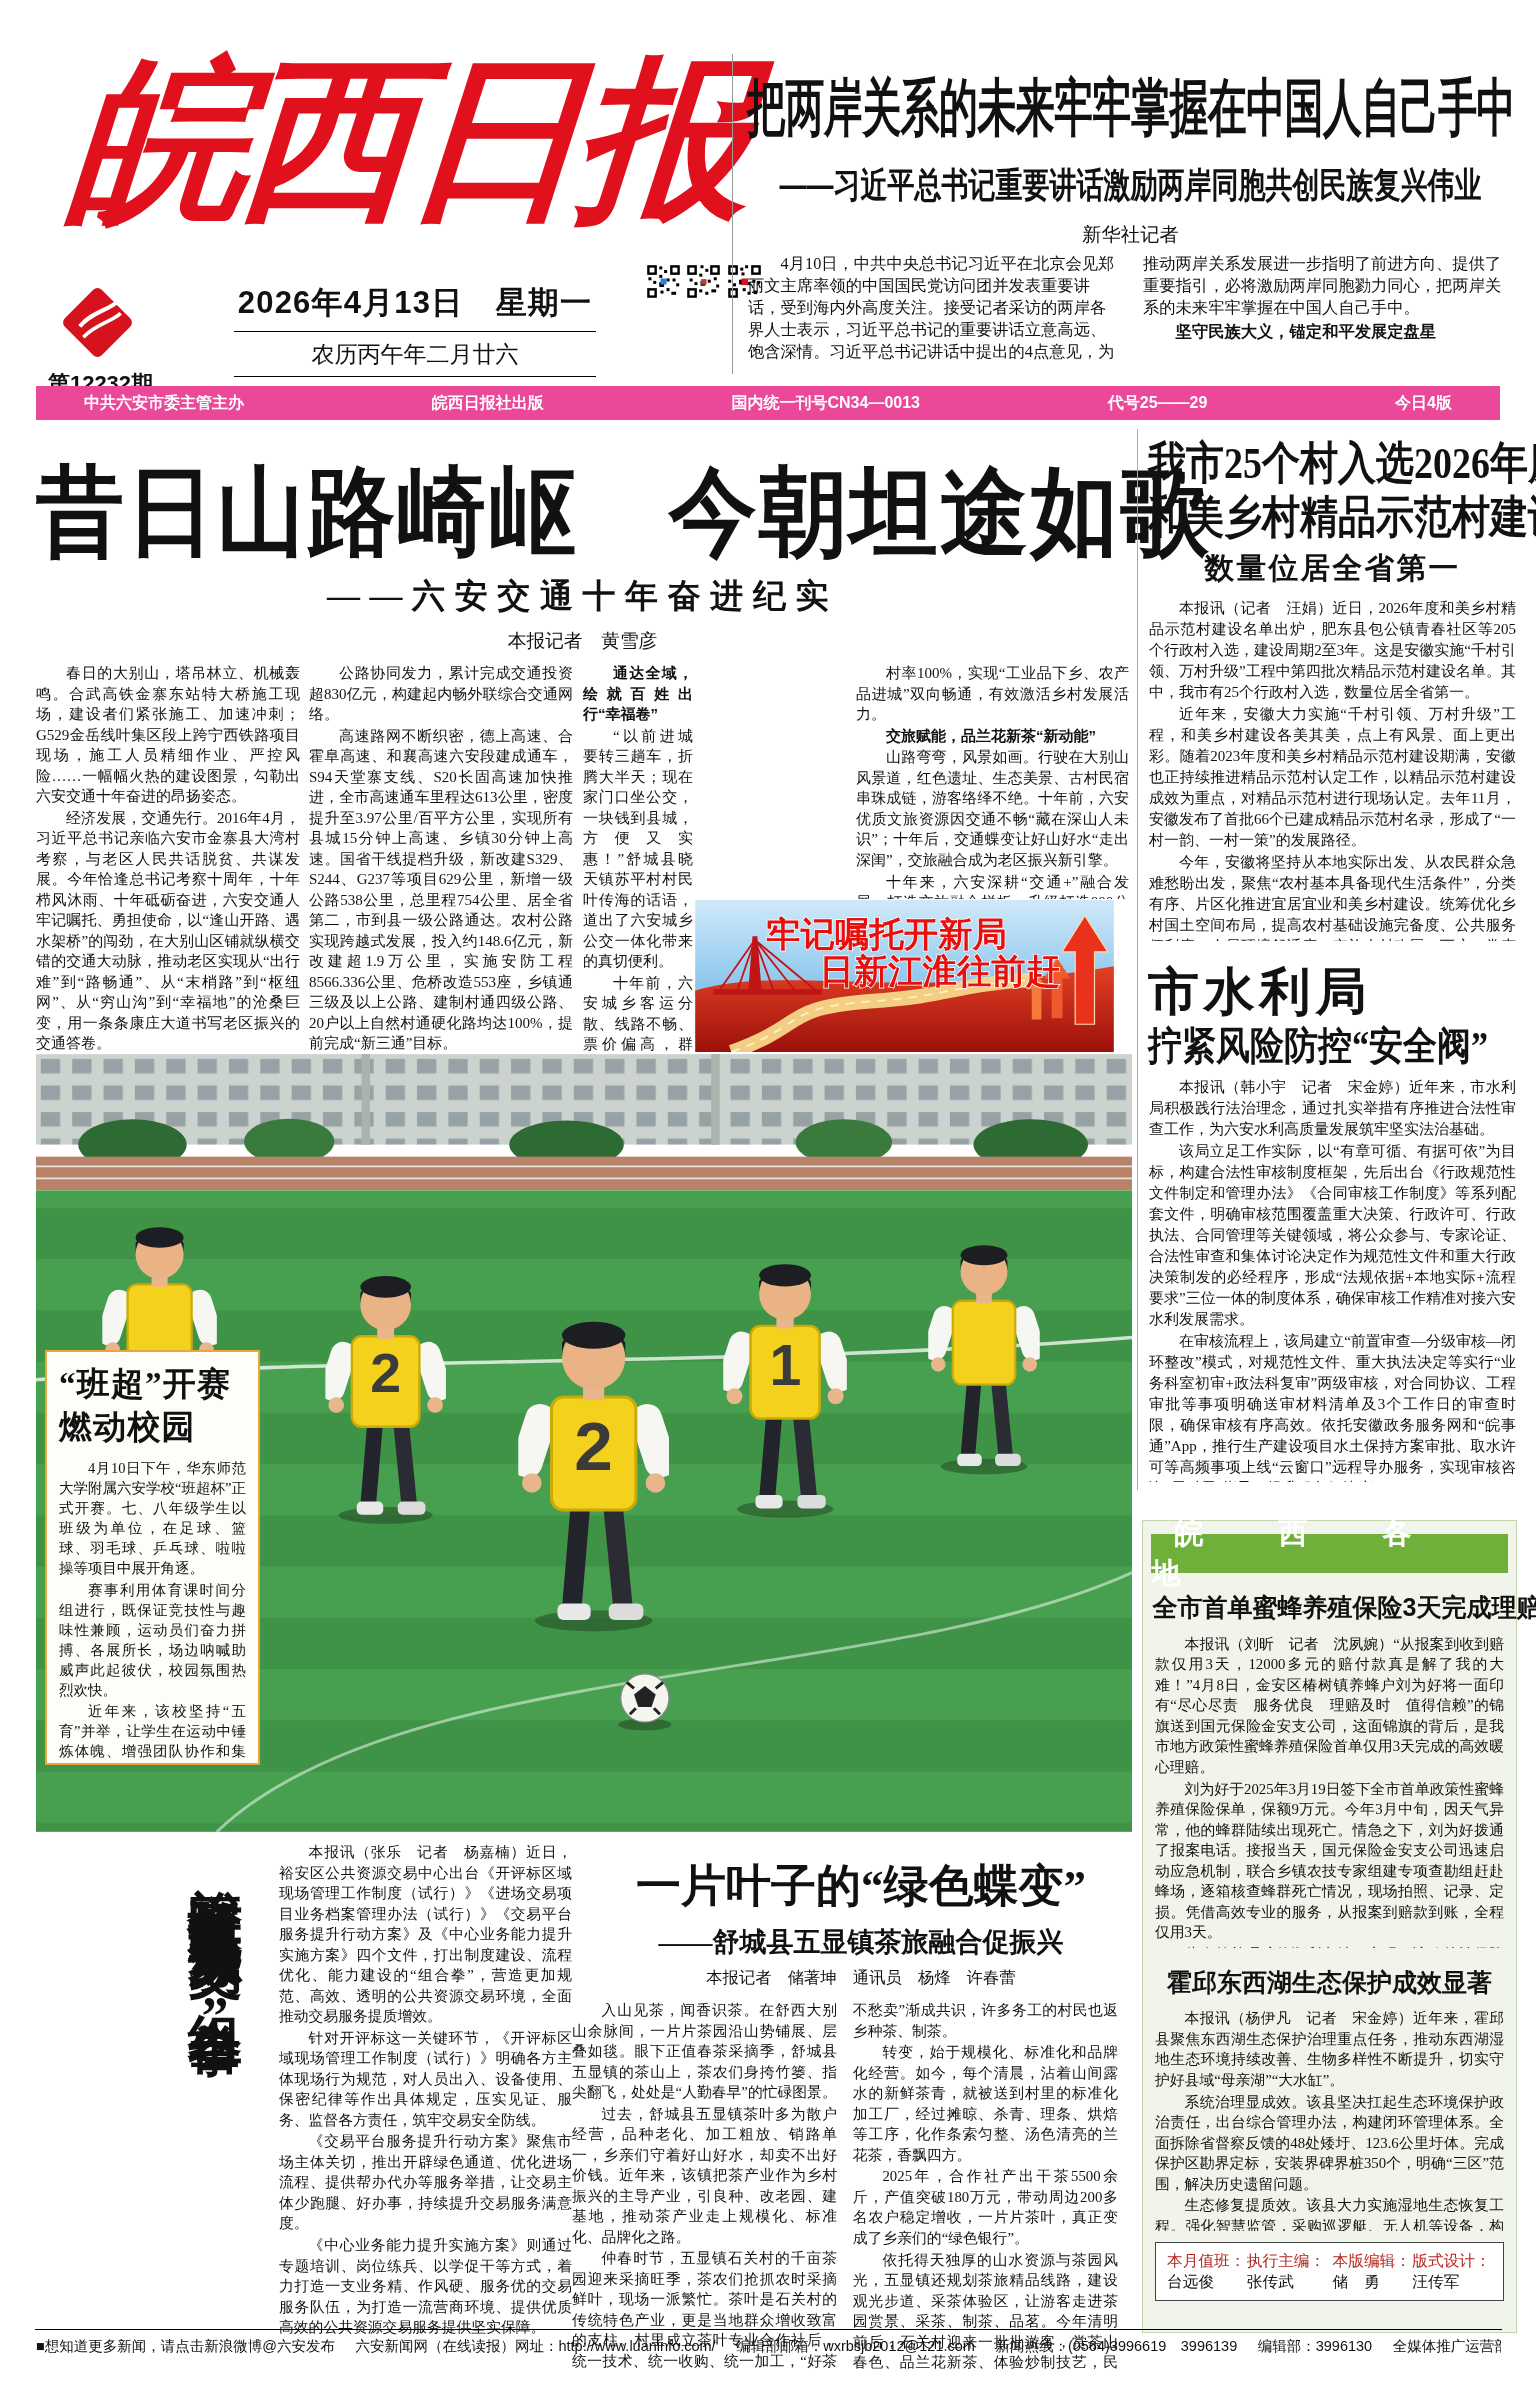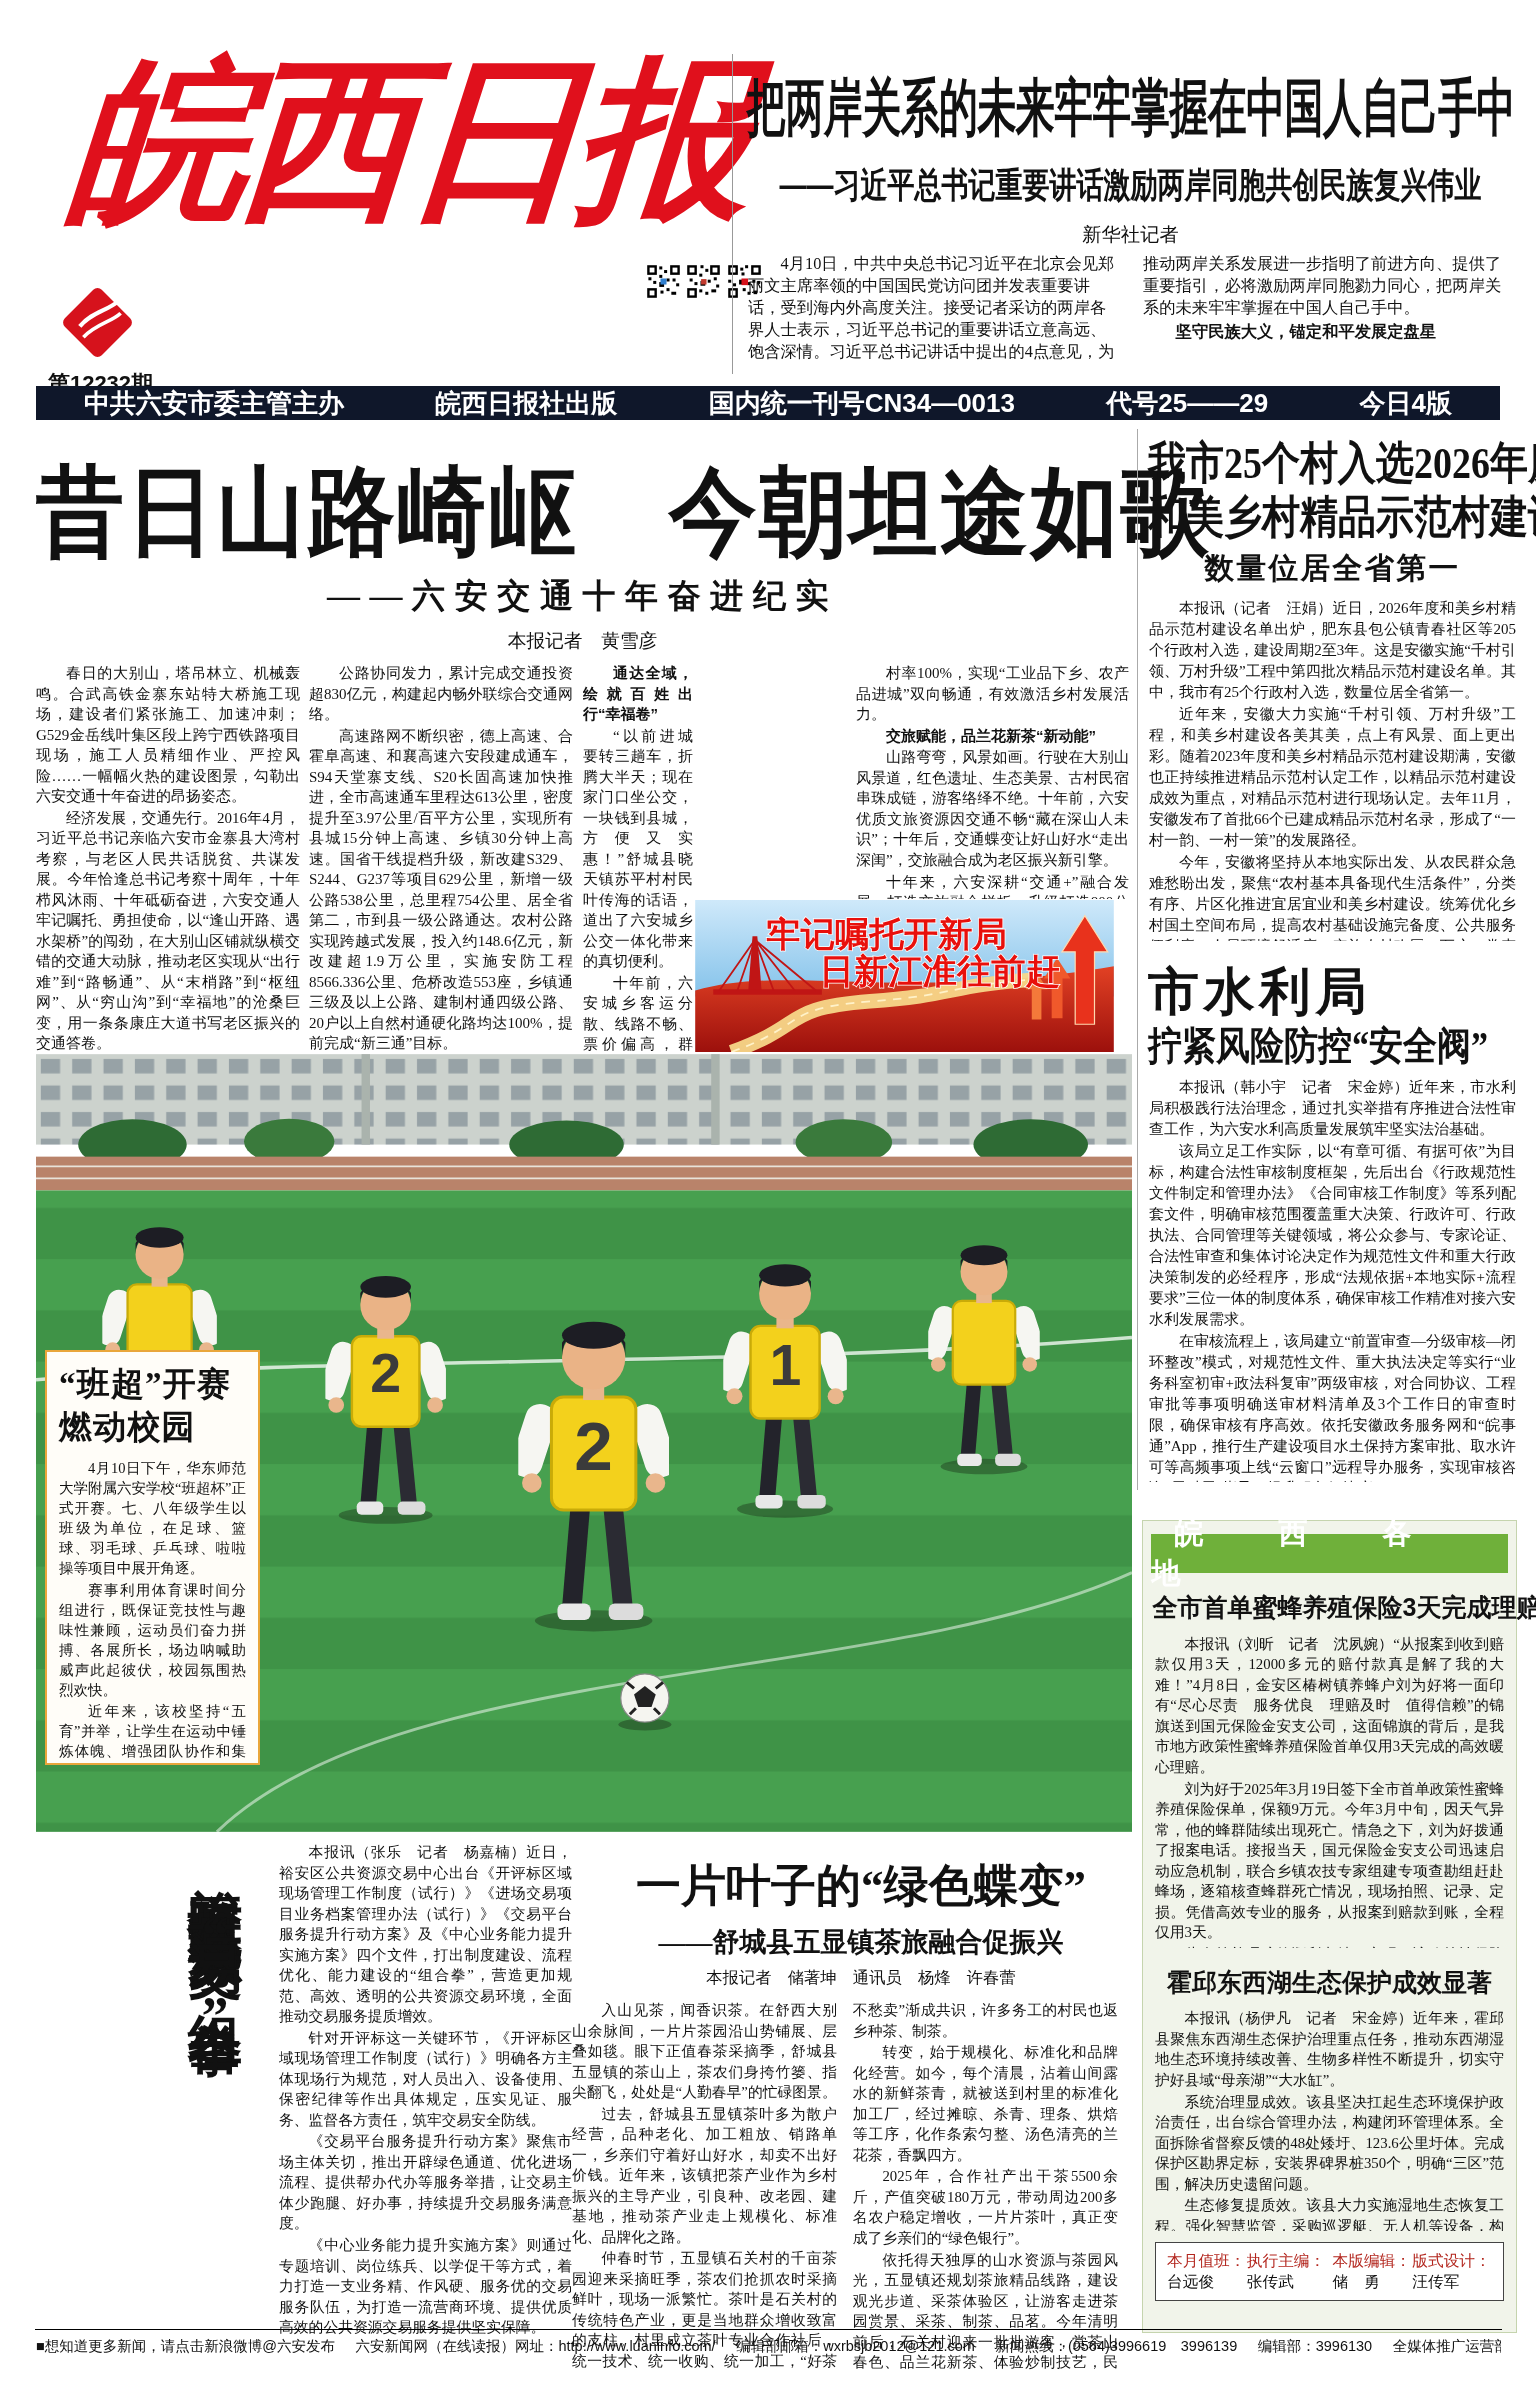--- a/index.html
+++ b/index.html
@@ -23,23 +23,23 @@
   .ts-headline{left:747px;top:65px;width:767px;text-align:center;font-size:39px;font-weight:900;
       font-family:"Liberation Sans","DejaVu Sans",sans-serif;white-space:nowrap;letter-spacing:-0.6px;
       transform:scaleY(1.6);transform-origin:center top;}
   .ts-subhead{left:747px;top:162px;width:767px;text-align:center;font-size:27px;font-weight:900;
       font-family:"Liberation Sans",sans-serif;white-space:nowrap;
       transform:scaleY(1.3);transform-origin:center top;}
   .ts-byline{left:747px;top:221px;width:767px;text-align:center;font-size:19.3px;}
   .ts-cols{left:748px;top:253px;width:765px;height:125px;overflow:hidden;
       column-count:2;column-gap:25px;font-size:16.3px;line-height:22px;}
   
-  .infobar{left:36px;top:386px;width:1464px;height:34px;background:#0f172a;color:#fff;
+  .infobar{left:36px;top:386px;width:1464px;height:34px;background:#ec4899;color:#fff;
       display:flex;align-items:center;justify-content:space-between;padding:0 48px;box-sizing:border-box;
-      font-family:"Liberation Sans",sans-serif;font-size:26px;font-weight:bold;}
+      font-family:"Liberation Sans",sans-serif;font-size:16px;font-weight:bold;}
   
   .ms-headline{left:36px;top:447px;width:1093px;text-align:center;font-size:88px;font-weight:900;
       white-space:nowrap;letter-spacing:2.4px;transform:scaleY(1.1);transform-origin:center top;}
   .ms-subhead{left:36px;top:574px;width:1093px;text-align:center;font-size:33px;font-weight:900;
       letter-spacing:9.6px;}
   .ms-byline{left:36px;top:628px;width:1093px;text-align:center;font-size:18.7px;}
   .ms-col{top:663px;height:391px;overflow:hidden;font-size:15px;line-height:20.5px;text-align:justify;}
   .c1{left:36px;width:264px;} .c2{left:309px;width:264px;} .c3{left:583px;width:264px;}
   .c4{left:856px;width:273px;height:236px;}
   .wrapfloat{float:right;clear:right;width:154px;height:157px;margin-top:236px;}
@@ -105,20 +105,24 @@
 
   <div class="abs" style="left:57px;top:282px;">
     <svg width="81" height="81" viewBox="0 0 135 135">
       <rect x="24" y="24" width="87" height="87" rx="10" fill="#d6121c" transform="rotate(45 67.5 67.5)"></rect>
       <path d="M38 74 C58 50, 84 48, 102 32" stroke="#fff" stroke-width="7" fill="none"></path>
       <path d="M44 92 C64 70, 92 66, 106 52" stroke="#fff" stroke-width="6" fill="none"></path>
     </svg>
   </div>
   <div class="abs issue">第12232期</div>
 
+  <div class="abs dateblock">
+    <div class="d1">2026年4月13日　星期一</div>
+    <div class="d2">农历丙午年二月廿六</div>
+  </div>
 
   <div class="abs qr-row">
     <svg class="qr" viewBox="0 0 58 58">
       <rect width="58" height="58" fill="#fff"></rect>
         <g fill="#000">
       <rect x="2" y="2" width="16" height="16"></rect>
           <rect x="40" y="2" width="16" height="16"></rect>
           <rect x="2" y="40" width="16" height="16"></rect>
       <rect x="22" y="4" width="5" height="5"></rect>
           <rect x="30" y="10" width="5" height="5"></rect>

